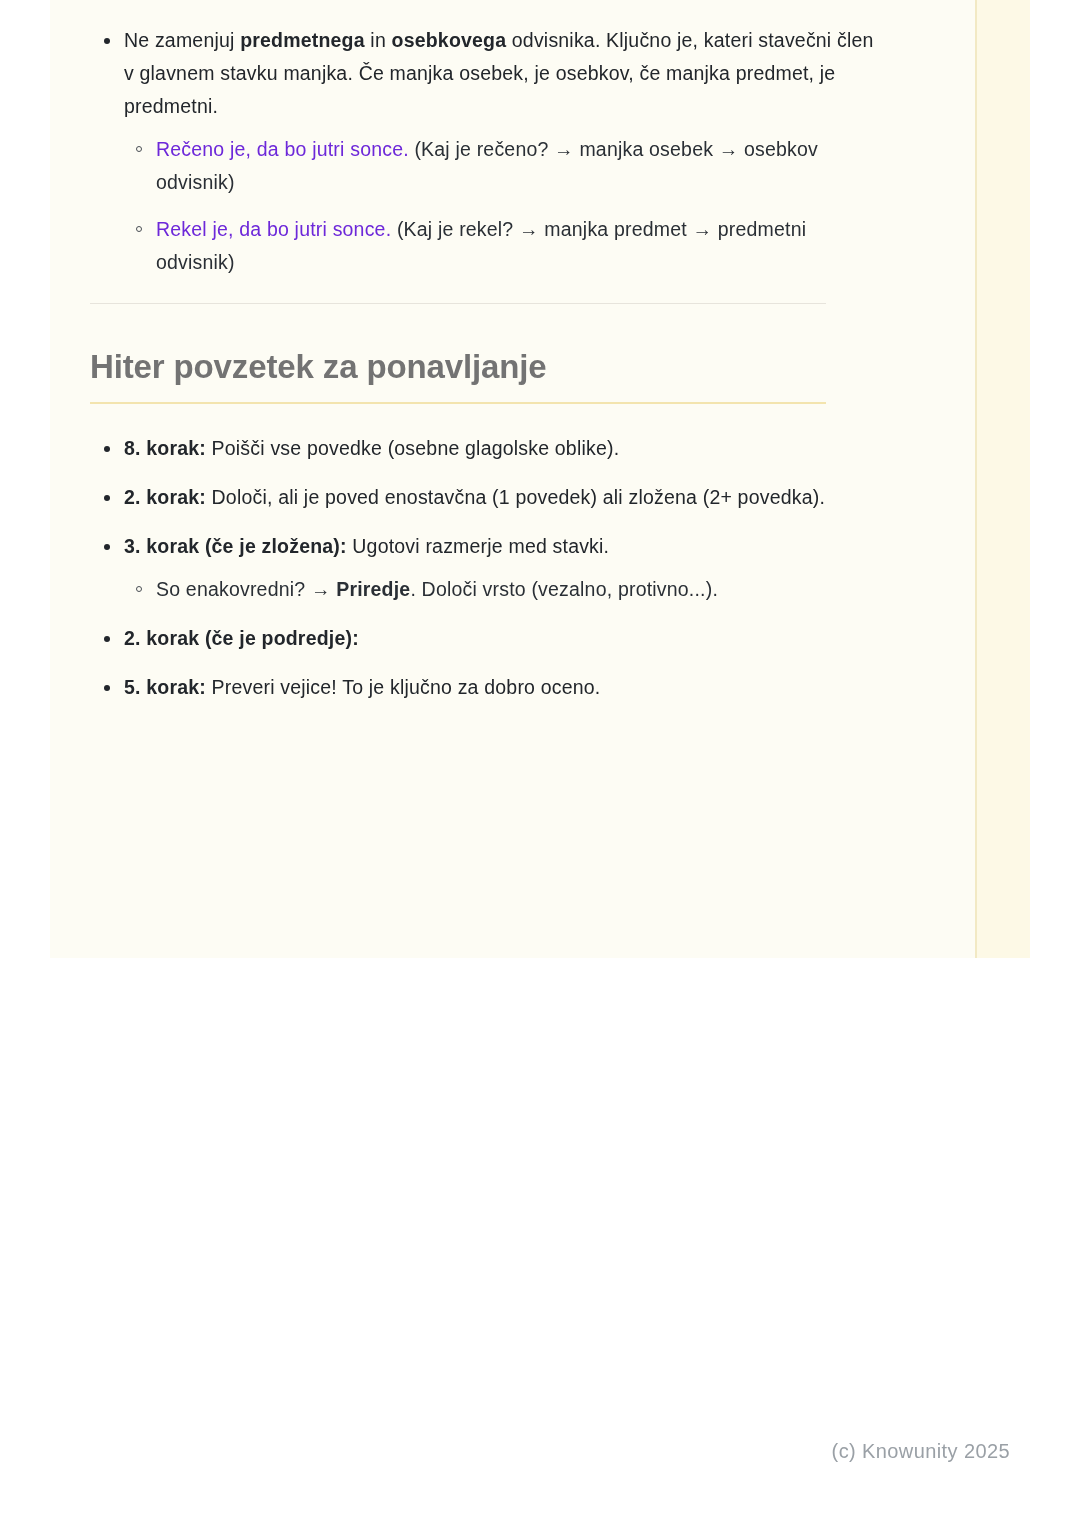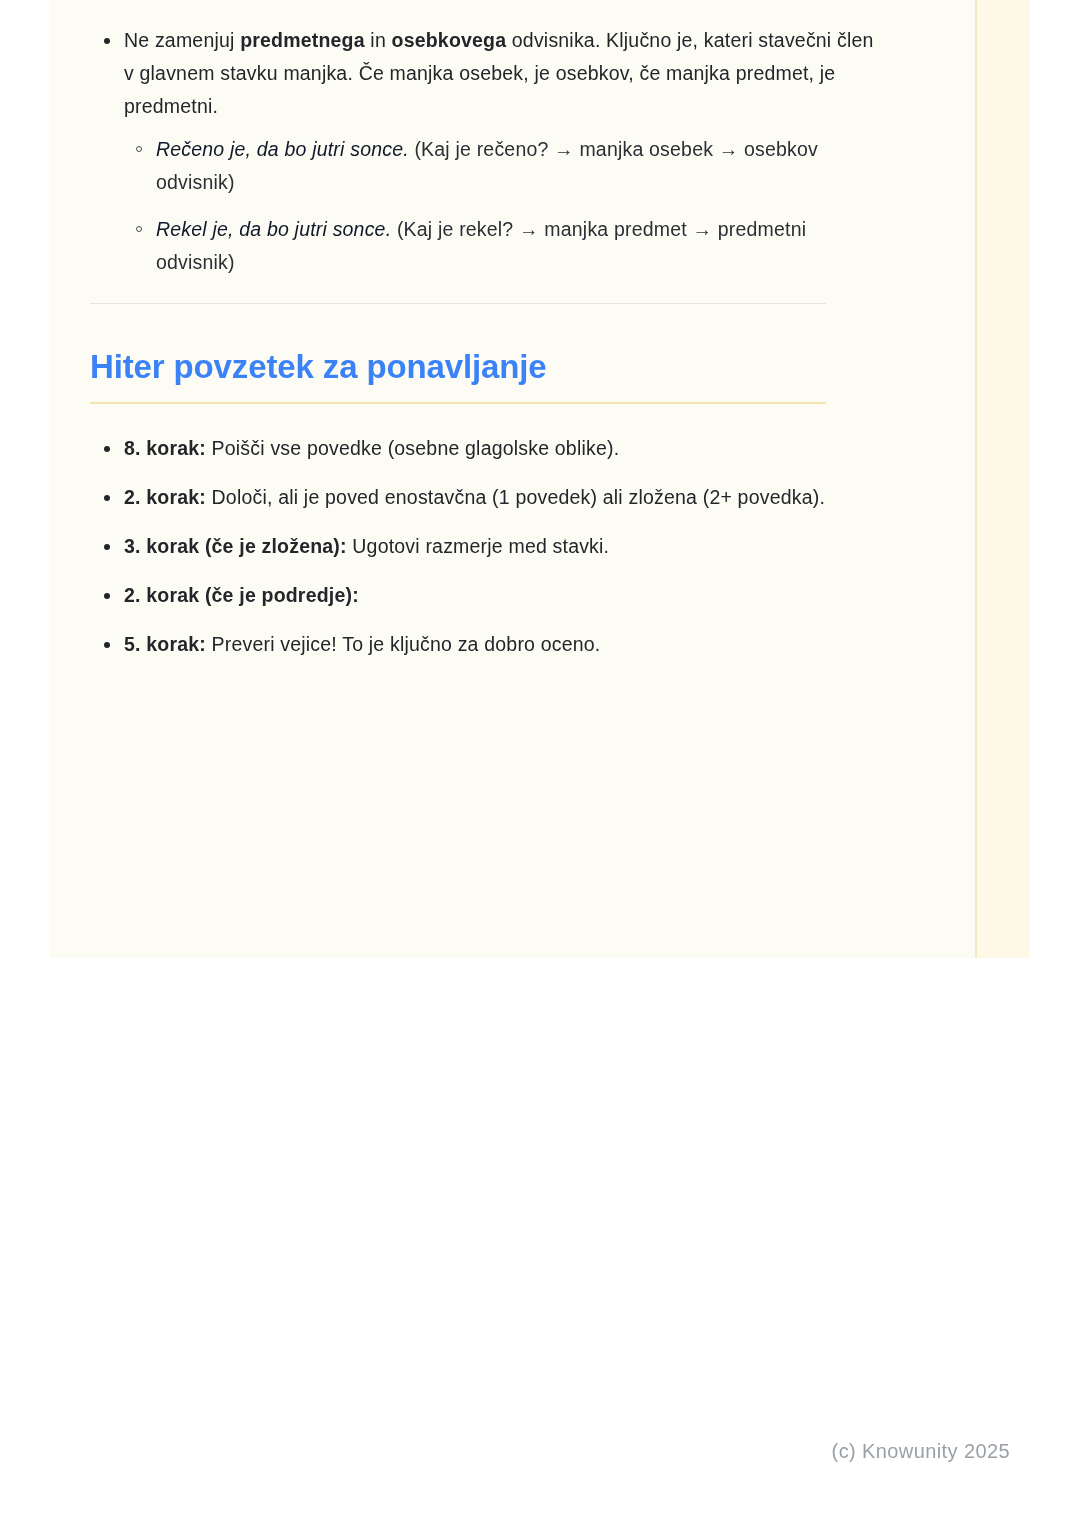--- a/index.html
+++ b/index.html
@@ -88,36 +88,36 @@
     left: 12px;
     top: 13px;
     width: 6px;
     height: 6px;
     border-radius: 50%;
     border: 1.4px solid #4a4f55;
     box-sizing: border-box;
     background: transparent;
   }
   .b { font-weight: 700; }
-  .i { font-style: italic; color: #0f172a; }
+  .i { color: #6d28d9; }
 
   
   .rule {
     height: 1px;
     background: #e7e4dc;
     margin: 24px 0 0 0;
     width: 736px;
   }
 
   
   .section-heading {
     margin: 44px 0 0 0;
     font-size: 33px;
     font-weight: 700;
-    color: #3b82f6;
+    color: #737373;
     letter-spacing: -0.004em;
     line-height: 1.15;
   }
   .heading-underline {
     height: 2px;
     background: #f3e4ae;
     width: 736px;
     margin: 16px 0 28px 0;
   }
 
@@ -149,20 +149,21 @@
 
     <div class="rule"></div>
 
     <h2 class="section-heading">Hiter povzetek za ponavljanje</h2>
     <div class="heading-underline"></div>
 
     <ul class="lvl1" id="summary-list">
         <li><span class="line"><span class="b">8. korak:</span><span> Poišči vse povedke (osebne glagolske oblike).</span></span></li>
         <li><span class="line"><span class="b">2. korak:</span><span> Določi, ali je poved enostavčna (1 povedek) ali zložena (2+ povedka).</span></span></li>
         <li><span class="line"><span class="b">3. korak (če je zložena):</span><span> Ugotovi razmerje med stavki.</span></span><ul class="lvl2">
+            <li><span class="line"><span>So enakovredni? → </span><span class="b">Priredje</span><span>. Določi vrsto (vezalno, protivno...).</span></span></li>
           </ul></li>
         <li><span class="line"><span class="b">2. korak (če je podredje):</span></span></li>
         <li><span class="line"><span class="b">5. korak:</span><span> Preveri vejice! To je ključno za dobro oceno.</span></span></li>
       </ul>
   </div>
 </div>
 
 <div class="footer-note">(c) Knowunity 2025</div>
 
 </body></html>

